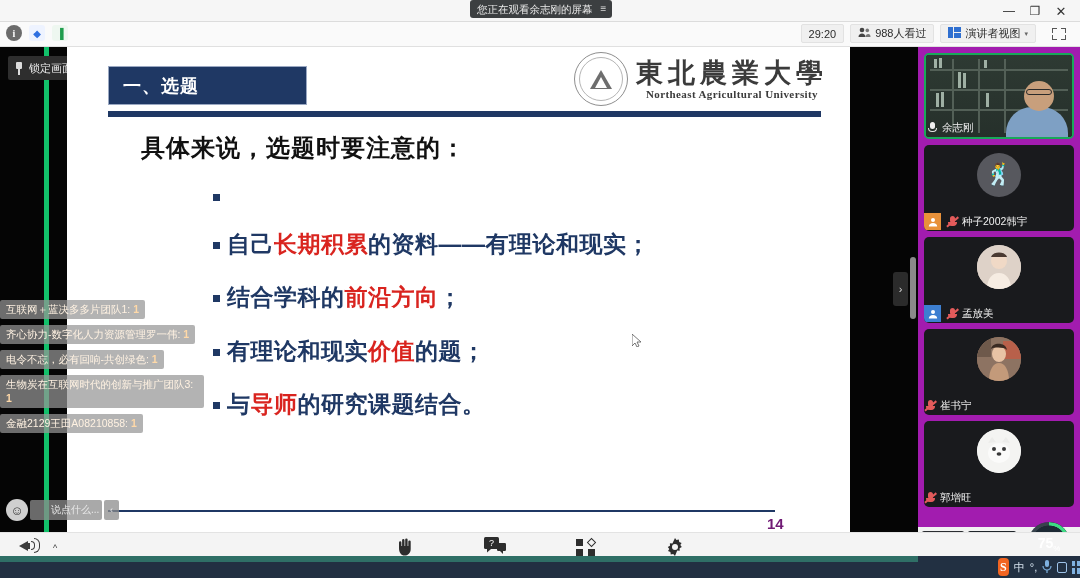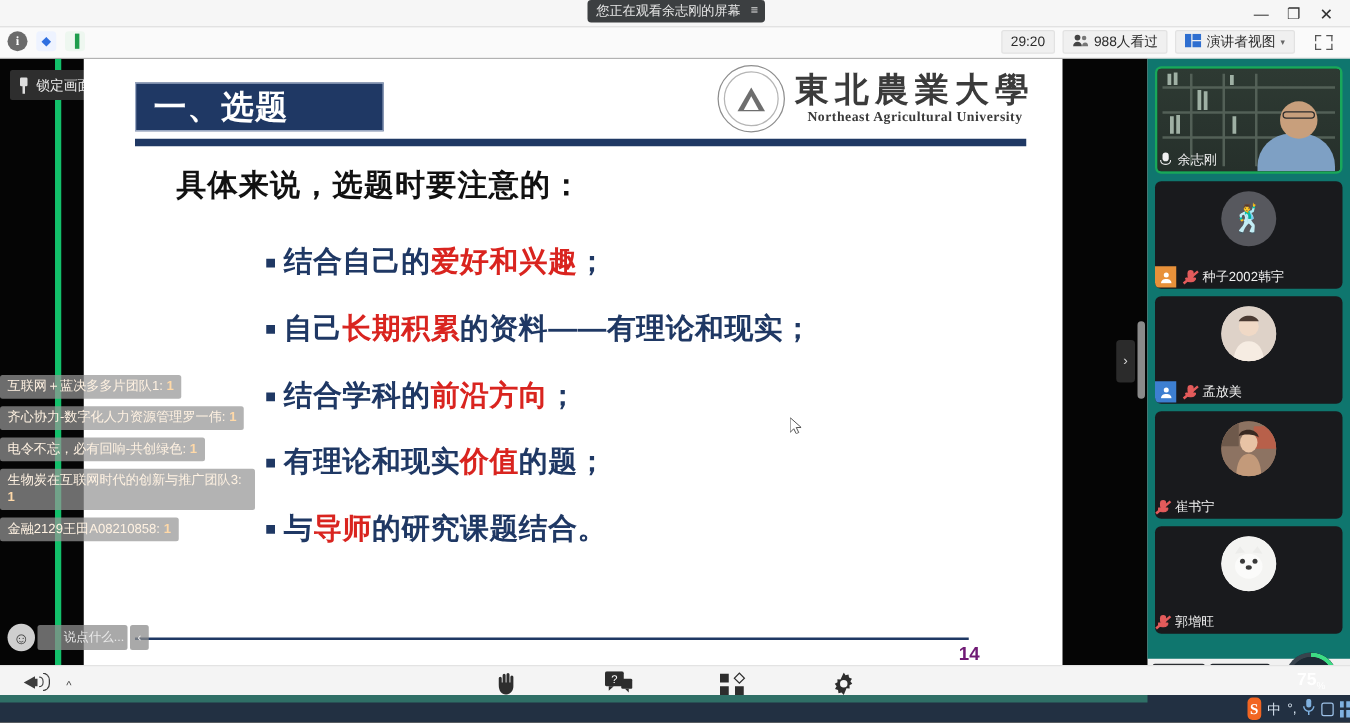--- a/index.html
+++ b/index.html
@@ -73,21 +73,21 @@
   
   .slide {
     position:absolute; left:67px; top:0px; width:783px; height:485px;
     background:#ffffff;
   }
   .slide-title-box {
     position:absolute; left:41px; top:19px; width:199px; height:39px;
     background:#1f3864; border:1px solid #9aa8c2;
     display:flex; align-items:center; padding-left:14px;
   }
-  .slide-title-box span { color:#fff; font-size:26px; font-weight:bold; letter-spacing:1px; }
+  .slide-title-box span { color:#fff; font-size:18px; font-weight:bold; letter-spacing:1px; }
   .slide-title-rule { position:absolute; left:41px; top:64px; width:713px; height:6px; background:#1f3864; }
 
   .slide-logo { position:absolute; right:22px; top:5px; display:flex; align-items:center; gap:8px; }
   .logo-seal { width:54px; height:54px; border-radius:50%; border:1.6px solid #8e8e8e; position:relative;
                display:flex; align-items:center; justify-content:center; background:#fff; }
   .logo-seal:before { content:""; position:absolute; inset:4px; border-radius:50%; border:1px solid #b5b5b5; }
   .logo-seal .tri { width:0;height:0;border-left:11px solid transparent;border-right:11px solid transparent;
                     border-bottom:19px solid transparent; position:relative; }
   .logo-seal .tri:before { content:""; position:absolute; left:-11px; top:0; width:0;height:0;
       border-left:11px solid transparent;border-right:11px solid transparent;border-bottom:19px solid #6e6e6e; }
@@ -143,21 +143,21 @@
     filter:blur(.3px);
   }
   .chat-next {
     width:15px; height:20px; background:rgba(140,140,140,.75); color:#efefef;
     display:flex; align-items:center; justify-content:center; font-size:9px; border-radius:2px;
   }
 
   
   .rail {
     position:absolute; left:918px; top:47px; width:162px; height:480px;
-    background:#0f766e; padding:6px 6px 0 6px;
+    background:#a21caf; padding:6px 6px 0 6px;
   }
   .tile {
     width:150px; height:86px; background:#191a1d; border-radius:5px;
     position:relative; margin-bottom:6px; overflow:hidden;
   }
   .tile.speaking { border:2px solid #19a85a; width:150px; height:86px; }
   .tile-video { position:absolute; inset:0; }
   .shelf {
     position:absolute; inset:0;
     background:
@@ -354,21 +354,20 @@
           <div class="logo-cn">東北農業大學</div>
           <div class="logo-en">Northeast Agricultural University</div>
         </div>
       </div>
 
       <div class="slide-lead">具体来说，选题时要注意的：</div>
 
       <div class="bullets">
         <div class="bullet">
           <span class="sq"></span>
-          <span class="txt"><span>结合自己的</span><span class="hl">爱好和兴趣</span><span>；</span></span>
         </div>
         <div class="bullet">
           <span class="sq"></span>
           <span class="txt"><span>自己</span><span class="hl">长期积累</span><span>的资料——有理论和现实；</span></span>
         </div>
         <div class="bullet">
           <span class="sq"></span>
           <span class="txt"><span>结合学科的</span><span class="hl">前沿方向</span><span>；</span></span>
         </div>
         <div class="bullet">

